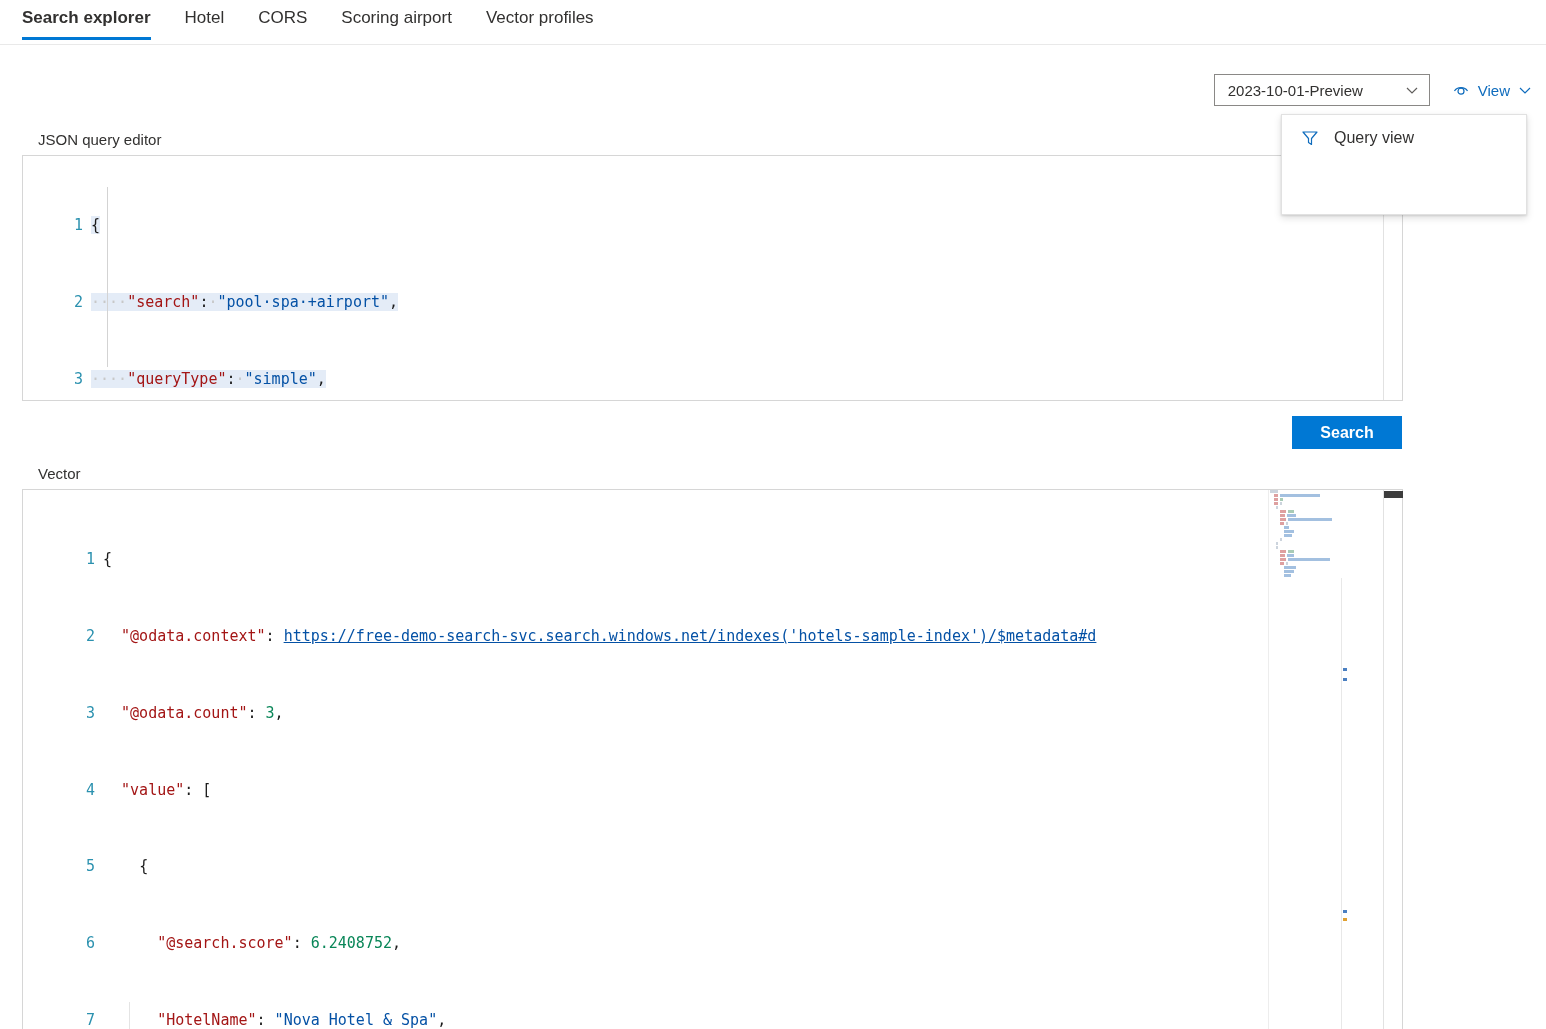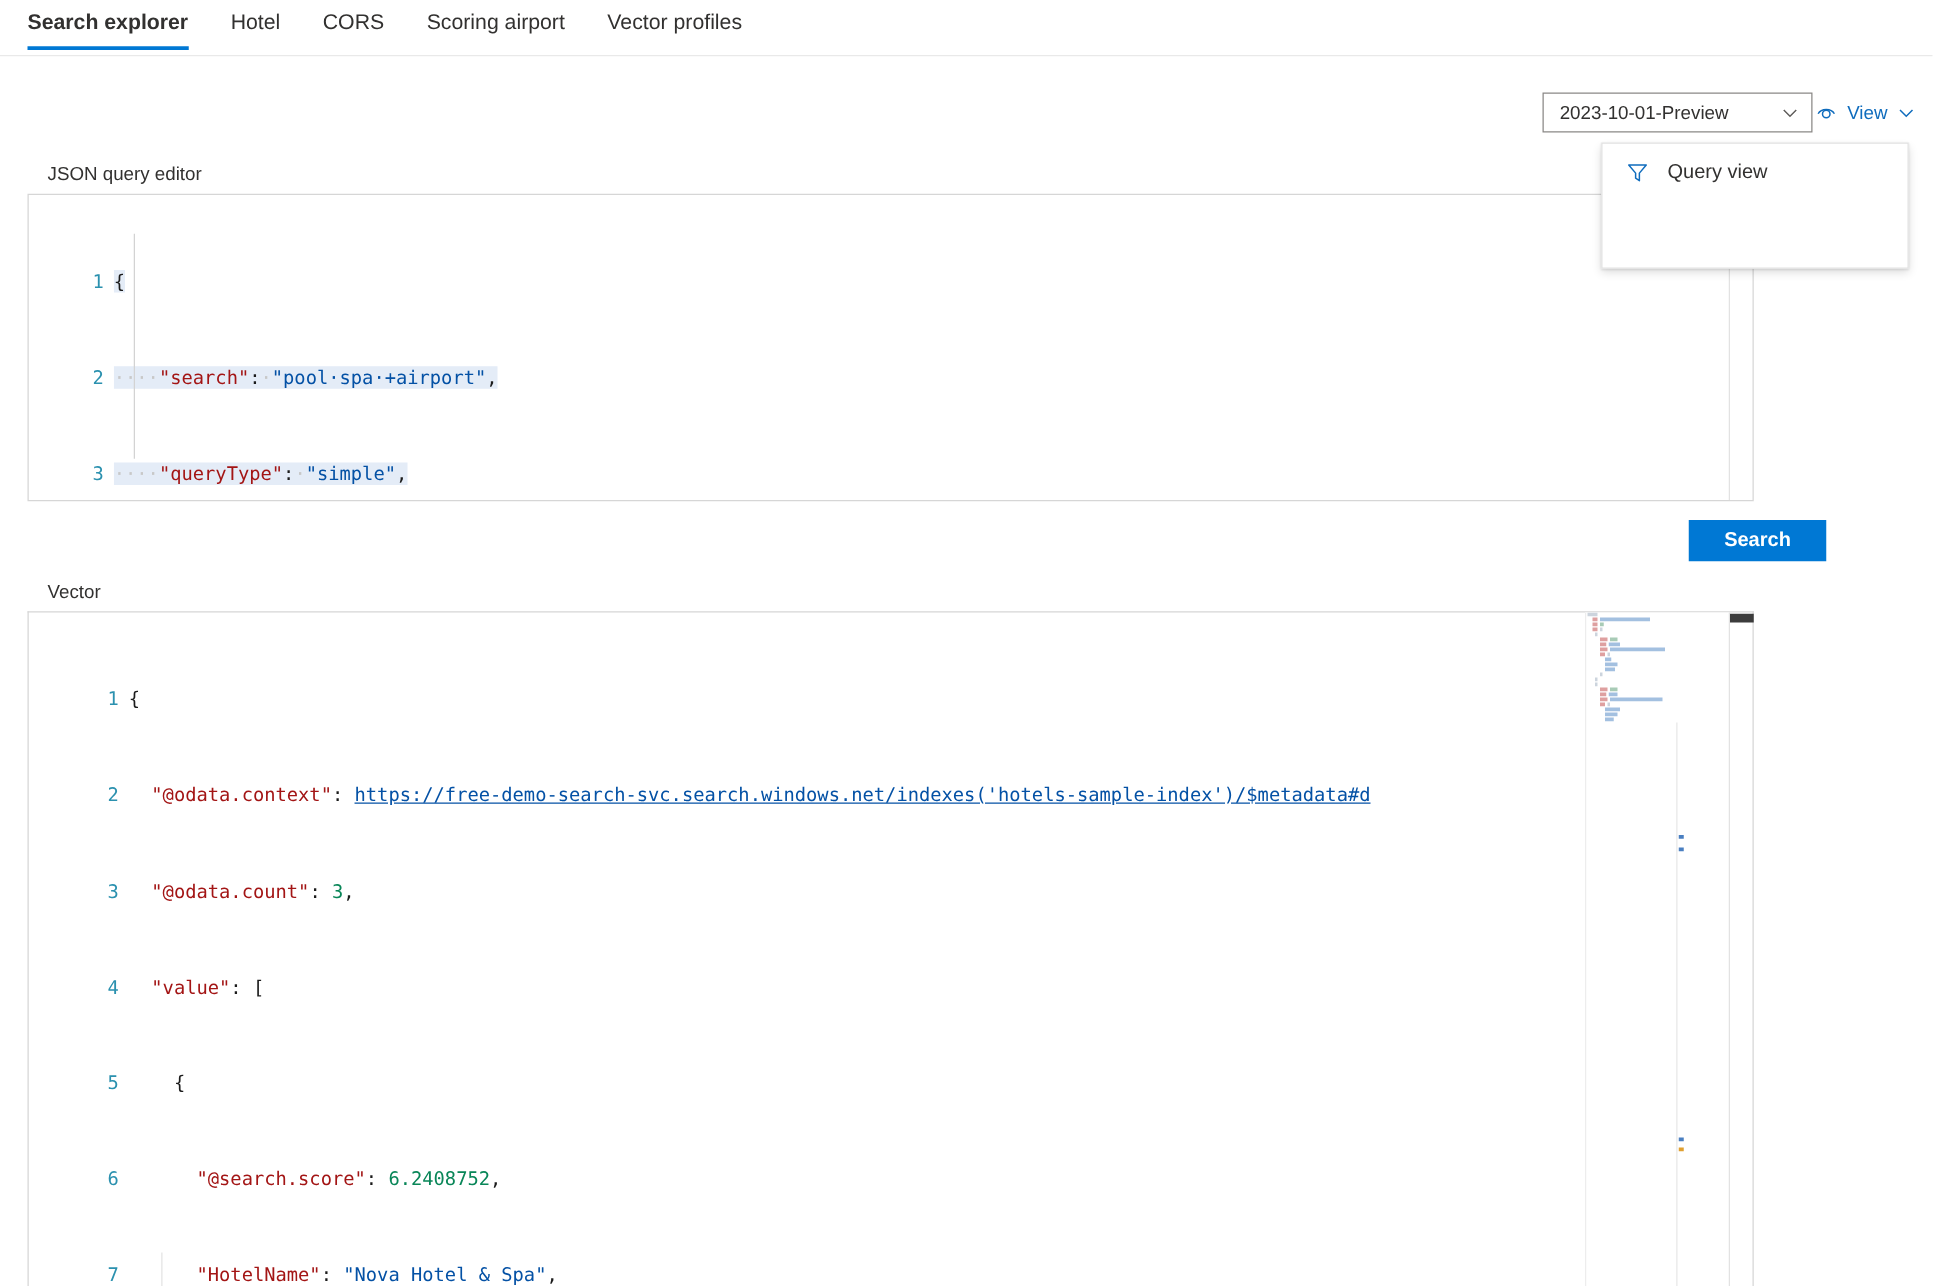--- a/index.html
+++ b/index.html
@@ -32,21 +32,21 @@
     height: 3px; background: #0078d4;
   }
   .tabline {
     position: absolute; left: 0; top: 44px; width: 1546px; height: 1px;
     background: #e9e9e9;
   }
 
   
   .toolbar {
     position: absolute; right: 8px; top: 74px;
-    display: flex; align-items: center;  text-align: right;
+    display: flex; align-items: center; gap: 20px; text-align: right;
   }
   .version-select {
     width: 216px; height: 32px;
     border: 1px solid #8a8886; background: #fff;
     display: flex; align-items: center; justify-content: space-between;
     padding: 0 10px 0 13px;
     font-size: 15px; color: #323130; cursor: pointer;
   }
   .chev { display: inline-block; color: #605e5c; }
   .chev svg { display: block; }
@@ -142,21 +142,21 @@
     z-index: 3;
   }
 
   
   .ruler-line {
     position: absolute; top: 0; bottom: 0; width: 1px; background: #e8e8e8;
   }
 
   
   .search-btn {
-    position: absolute; left: 1351px; top: 416px;
+    position: absolute; left: 1292px; top: 416px;
     width: 110px; height: 33px;
     background: #0078d4; color: #ffffff;
     border: none; font-size: 16px; font-weight: bold;
     font-family: "Liberation Sans", sans-serif;
     cursor: pointer;
   }
 
   
   .minimap {
     position: absolute; left: 1268px; top: 490px;

